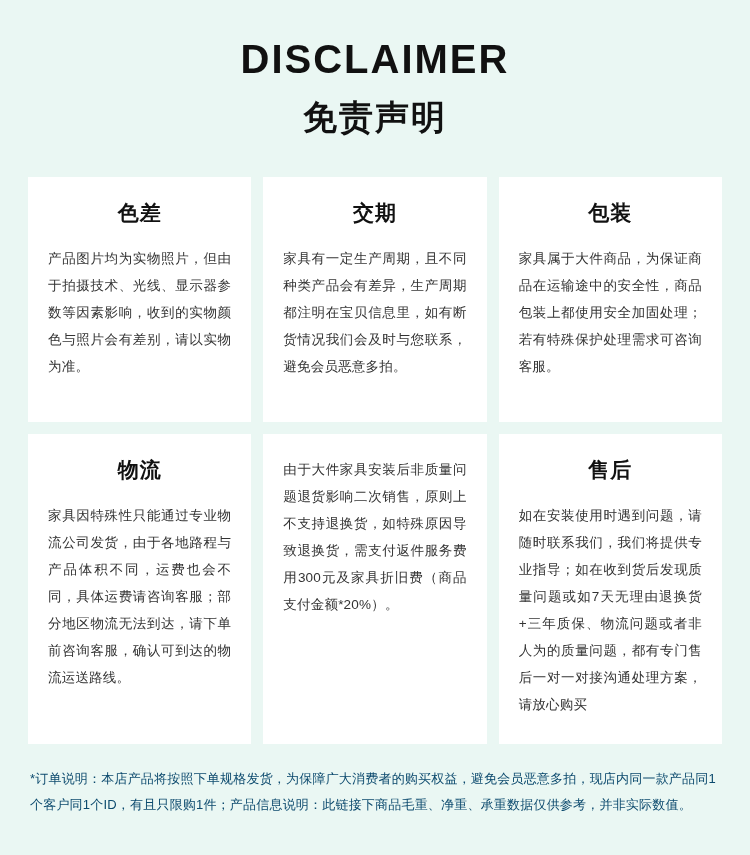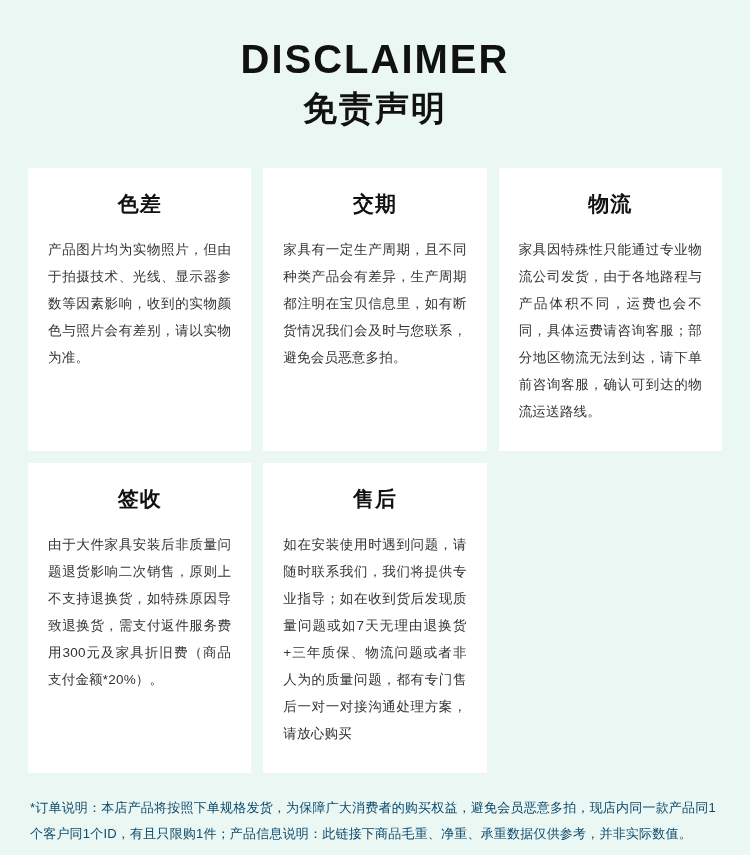--- a/index.html
+++ b/index.html
@@ -30,21 +30,21 @@
     font-weight: bold;
     letter-spacing: 2px;
     color: #111;
     line-height: 1.15;
   }
   .title-cn {
     font-size: 34px;
     font-weight: bold;
     color: #111;
     line-height: 1.3;
-    margin-top: 4px;
+    margin-top: 13px;
     letter-spacing: 2px;
   }
   .grid {
     margin-top: 38px;
     display: grid;
     grid-template-columns: repeat(3, 1fr);
     grid-template-rows: auto auto;
     gap: 12px;
   }
   .card {
@@ -92,28 +92,31 @@
     <div class="card">
       <div class="card-title">色差</div>
       <div class="card-body">产品图片均为实物照片，但由于拍摄技术、光线、显示器参数等因素影响，收到的实物颜色与照片会有差别，请以实物为准。</div>
     </div>
 
     <div class="card">
       <div class="card-title">交期</div>
       <div class="card-body">家具有一定生产周期，且不同种类产品会有差异，生产周期都注明在宝贝信息里，如有断货情况我们会及时与您联系，避免会员恶意多拍。</div>
     </div>
 
+    <div class="card">
+      <div class="card-title">包装</div>
+      <div class="card-body">家具属于大件商品，为保证商品在运输途中的安全性，商品包装上都使用安全加固处理；若有特殊保护处理需求可咨询客服。</div>
+    </div>
 
     <div class="card row2-card">
       <div class="card-title">物流</div>
       <div class="card-body">家具因特殊性只能通过专业物流公司发货，由于各地路程与产品体积不同，运费也会不同，具体运费请咨询客服；部分地区物流无法到达，请下单前咨询客服，确认可到达的物流运送路线。</div>
     </div>
 
     <div class="card row2-card">
-      <div class="card-title">签收</div>
       <div class="card-body">由于大件家具安装后非质量问题退货影响二次销售，原则上不支持退换货，如特殊原因导致退换货，需支付返件服务费用300元及家具折旧费（商品支付金额*20%）。</div>
     </div>
 
     <div class="card row2-card">
       <div class="card-title">售后</div>
       <div class="card-body">如在安装使用时遇到问题，请随时联系我们，我们将提供专业指导；如在收到货后发现质量问题或如7天无理由退换货+三年质保、物流问题或者非人为的质量问题，都有专门售后一对一对接沟通处理方案，请放心购买</div>
     </div>
 
   </div>
 

